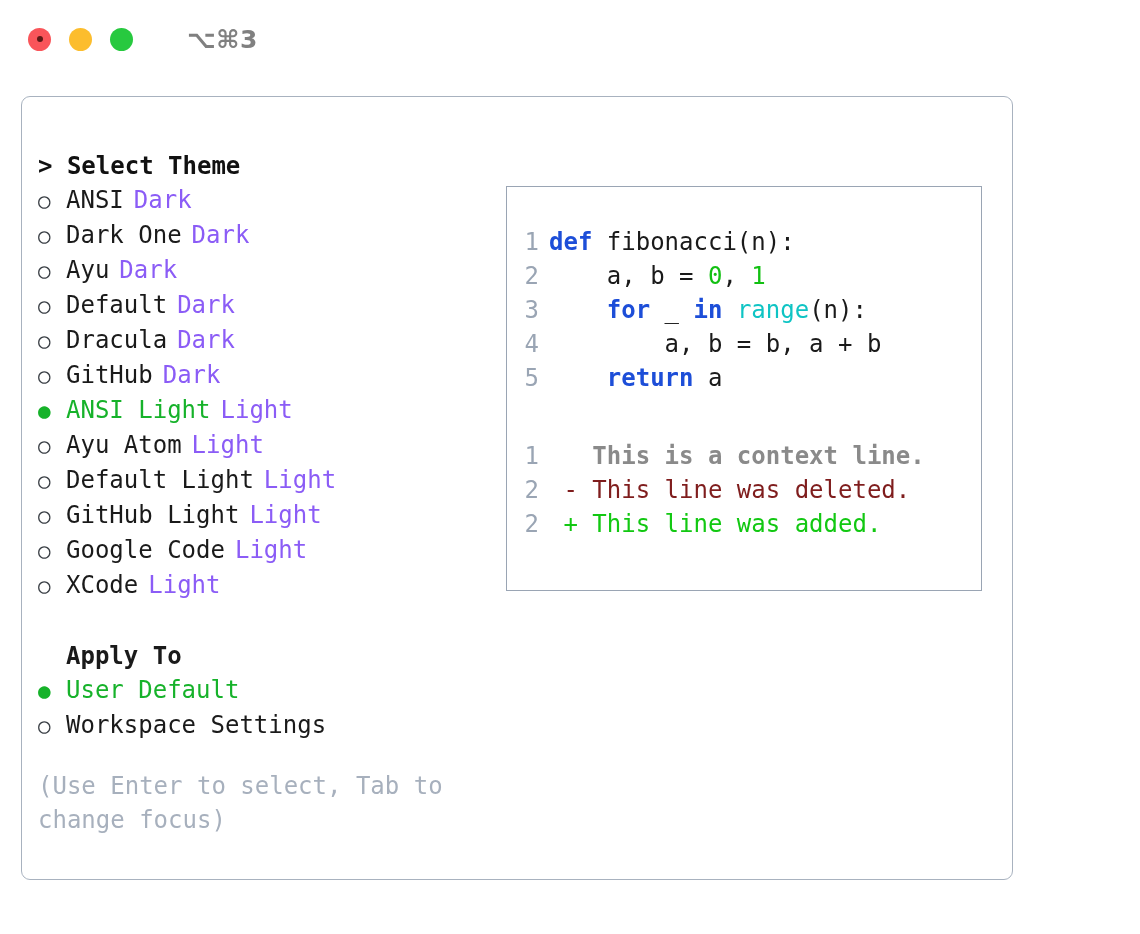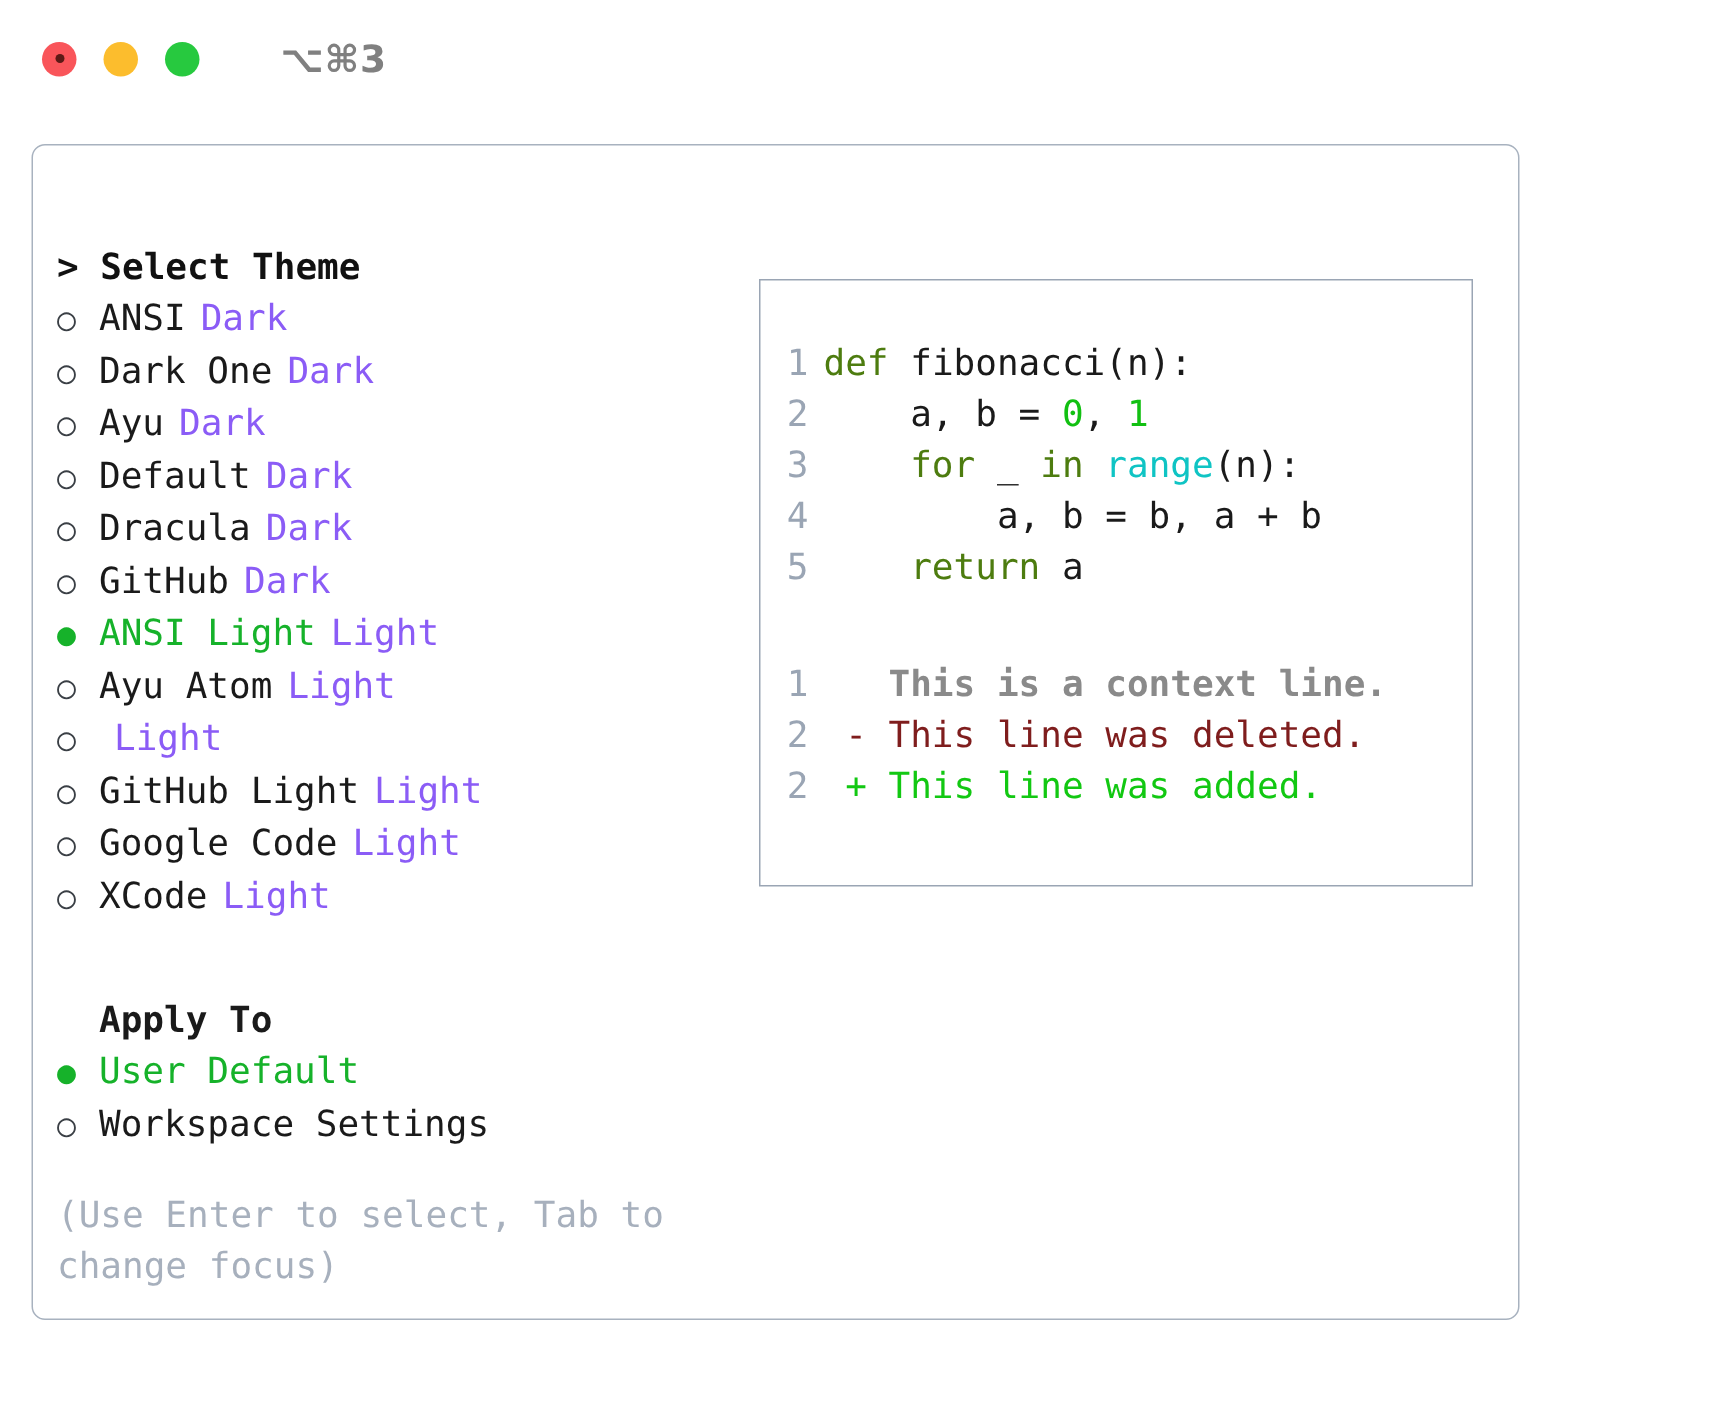--- a/index.html
+++ b/index.html
@@ -95,21 +95,20 @@
     padding: 52px 0 0 16px;
     box-sizing: border-box;
   }
 
   .section-head {
     font-size: 24px;
     line-height: 34px;
     color: #111111;
     font-weight: 700;
     white-space: pre;
-    margin-top: 12px;
   }
   .section-head.plain {
     font-weight: 700;
     padding-left: 28px;
   }
 
   .opt-row {
     display: flex;
     align-items: baseline;
     font-size: 24px;
@@ -175,21 +174,21 @@
   .lineno {
     width: 42px;
     flex: 0 0 42px;
     text-align: right;
     color: #9aa5b4;
     padding-right: 10px;
     box-sizing: border-box;
   }
   .code-txt { color: #1a1a1a; }
 
-  .kw   { color: #4d7c0f; }
+  .kw   { color: #1d4ed8; font-weight: bold; }
   .num  { color: #12c012; }
   .fn   { color: #0fc4c4; }
   .plain{ color: #1a1a1a; }
 
   .diff-gap { height: 44px; }
   .diff-ctx { color: #8a8a8a; font-weight: bold; }
   .diff-del { color: #7f1d1d; }
   .diff-add { color: #12c812; }
 </style>
 </head>
@@ -213,21 +212,21 @@
         <div class="section-head">&gt; Select Theme</div>
         <div id="theme-list">
             <div class="opt-row"><span class="bullet">○</span><span class="opt-name">ANSI</span><span class="opt-kind">Dark</span></div>
             <div class="opt-row"><span class="bullet">○</span><span class="opt-name">Dark One</span><span class="opt-kind">Dark</span></div>
             <div class="opt-row"><span class="bullet">○</span><span class="opt-name">Ayu</span><span class="opt-kind">Dark</span></div>
             <div class="opt-row"><span class="bullet">○</span><span class="opt-name">Default</span><span class="opt-kind">Dark</span></div>
             <div class="opt-row"><span class="bullet">○</span><span class="opt-name">Dracula</span><span class="opt-kind">Dark</span></div>
             <div class="opt-row"><span class="bullet">○</span><span class="opt-name">GitHub</span><span class="opt-kind">Dark</span></div>
             <div class="opt-row selected"><span class="bullet">●</span><span class="opt-name">ANSI Light</span><span class="opt-kind">Light</span></div>
             <div class="opt-row"><span class="bullet">○</span><span class="opt-name">Ayu Atom</span><span class="opt-kind">Light</span></div>
-            <div class="opt-row"><span class="bullet">○</span><span class="opt-kind">Light</span></div>
+            <div class="opt-row"><span class="bullet">○</span><span class="opt-name">Default Light</span><span class="opt-kind">Light</span></div>
             <div class="opt-row"><span class="bullet">○</span><span class="opt-name">GitHub Light</span><span class="opt-kind">Light</span></div>
             <div class="opt-row"><span class="bullet">○</span><span class="opt-name">Google Code</span><span class="opt-kind">Light</span></div>
             <div class="opt-row"><span class="bullet">○</span><span class="opt-name">XCode</span><span class="opt-kind">Light</span></div>
           </div>
 
         <div class="spacer-lg"></div>
 
         <div class="section-head plain">Apply To</div>
         <div id="apply-list">
             <div class="opt-row selected"><span class="bullet">●</span><span class="opt-name">User Default</span></div>

